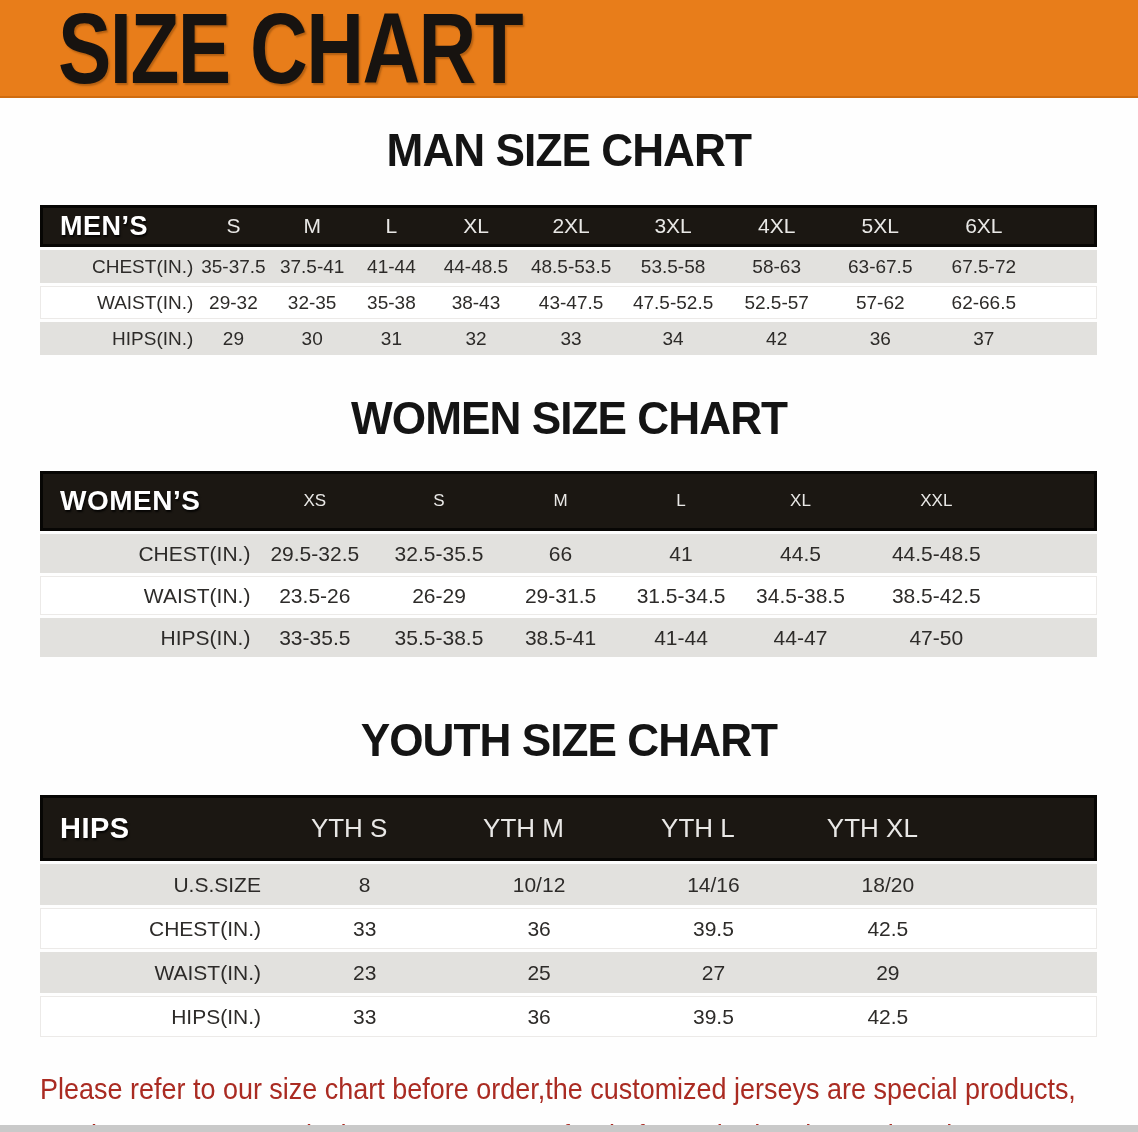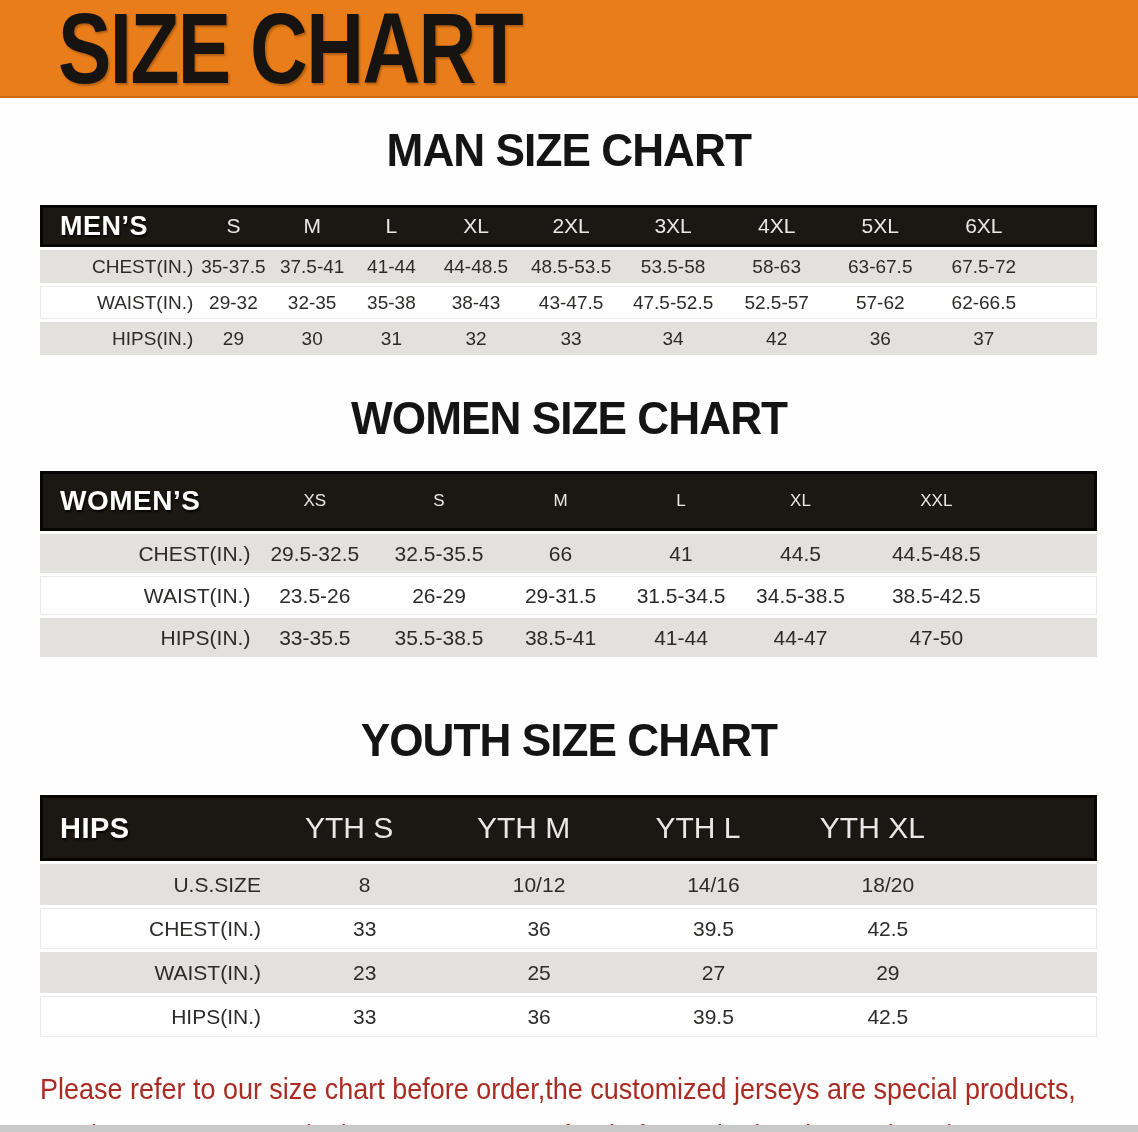--- a/index.html
+++ b/index.html
@@ -64,21 +64,21 @@
   .row-white td:last-child  { border-right:1px solid #eceae8; }
   
   .t-men thead th { height:42px; font-size:21px; }
   .t-men th.h-label { font-size:27px; letter-spacing:.5px; }
   .t-men tbody td { height:33px; font-size:19px; }
   
   .t-women thead th { height:60px; font-size:17px; }
   .t-women th.h-label { font-size:28px; letter-spacing:.5px; }
   .t-women tbody td { height:39px; font-size:21px; }
   
-  .t-youth thead th { height:66px; font-size:30px; }
+  .t-youth thead th { height:66px; font-size:26px; }
   .t-youth th.h-label { font-size:29px; letter-spacing:.5px; }
   .t-youth tbody td { height:41px; font-size:21px;padding-left:32px; }
   
   .disclaimer {
     margin:26px 0 0 40px;
     color:#aa2b22;
     font-size:29px; line-height:47px;
     transform:scaleX(0.93); transform-origin:left top;
     width:1180px; white-space:nowrap;
   }

